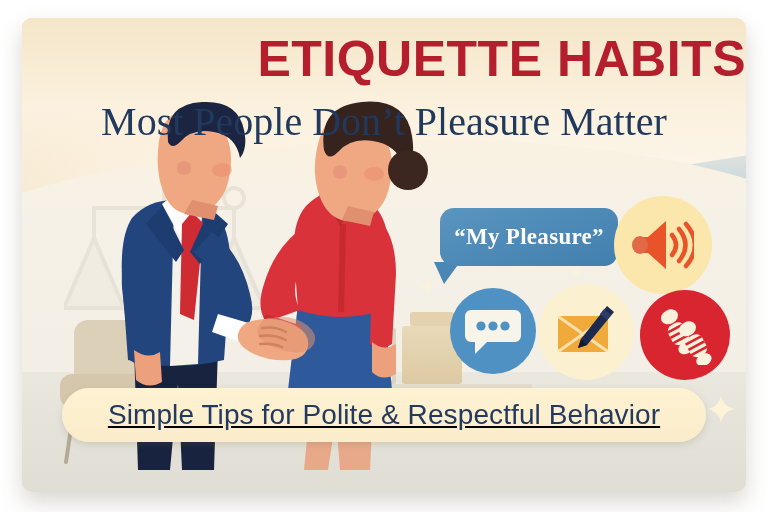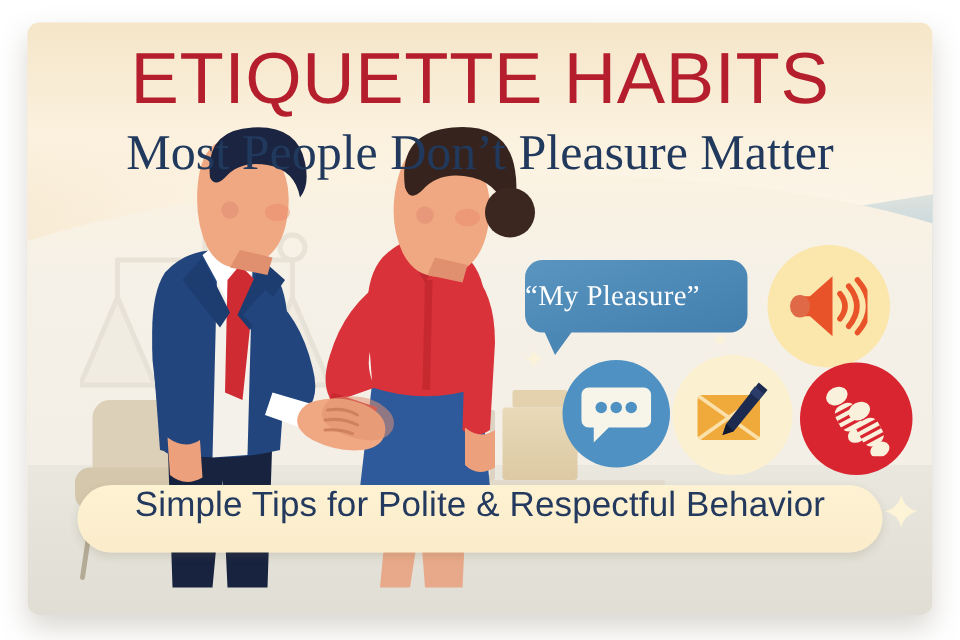--- a/index.html
+++ b/index.html
@@ -84,48 +84,48 @@
     content:"";position:absolute;left:8px;top:-14px;width:44px;height:14px;
     background:#e3d2ad;border-radius:2px;
   }
   .prop-shelf{
     position:absolute;left:300px;bottom:100px;width:210px;height:8px;
     background:#e3dccd;border-radius:2px;
   }
   
   .headline{
     position:absolute;left:0;right:0;top:14px;
-    text-align:center;
+    text-align:right;
     font-family:"Liberation Sans", sans-serif;
-    font-weight:normal;
-    font-size:58px;
+    font-weight:bold;
+    font-size:50px;
     letter-spacing:.5px;
     color:#b51e2d;
     line-height:1.08;
     white-space:nowrap;
   }
   .subhead{
     position:absolute;left:0;right:0;top:82px;
     text-align:center;
     font-family:"Liberation Serif", serif;
     font-size:40px;
     color:#20395c;
     line-height:1.1;
     white-space:nowrap;
   }
   
   .people{position:absolute;left:0;top:0;width:100%;height:100%;}
   
   .bubble{
     position:absolute;
-    left:398px;top:190px;
+    left:418px;top:190px;
     width:178px;height:58px;
     background:linear-gradient(160deg,#5a95c0 0%,#427fae 100%);
     border-radius:14px;
-    display:flex;align-items:center;justify-content:flex-start;
+    display:flex;align-items:center;justify-content:center;font-weight:bold;
   }
   .bubble-tail{
     position:absolute;left:412px;top:244px;
     width:0;height:0;
     border-left:10px solid transparent;
     border-right:16px solid transparent;
     border-top:22px solid #4a87b4;
   }
   .bubble-text{
     font-family:"Liberation Serif", serif;
@@ -149,22 +149,23 @@
   .sp1{left:686px;top:378px;width:26px;height:26px;}
   .sp2{left:398px;top:262px;width:14px;height:14px;opacity:.75;}
   .sp3{left:548px;top:248px;width:12px;height:12px;opacity:.7;}
   
   .banner{
     position:absolute;
     left:40px;bottom:50px;
     width:644px;height:54px;
     background:linear-gradient(180deg,#fdf2d2 0%,#fbeccb 100%);
     border-radius:27px;
-    display:flex;justify-content:center;
+    display:flex;align-items:center;justify-content:center;
     box-shadow:0 3px 7px rgba(120,105,70,.18);
+    text-decoration:underline;
   }
   .banner-text{
     font-family:"Liberation Sans", sans-serif;
     font-size:28px;
     color:#23395e;
     white-space:nowrap;
     letter-spacing:.1px;
   }
 </style>
 </head>

